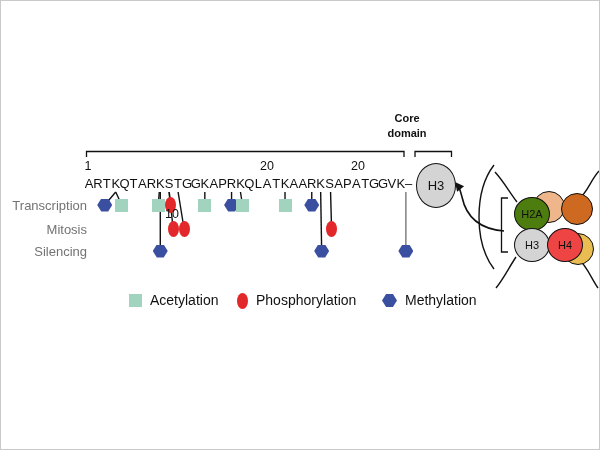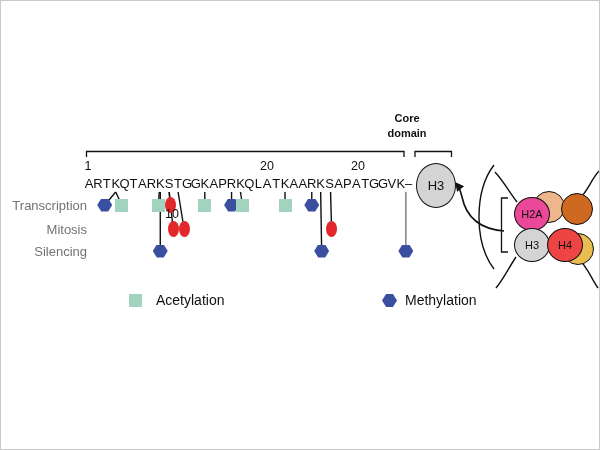--- a/index.html
+++ b/index.html
@@ -159,33 +159,37 @@
       <div class="mark ac" style="left: 277.52px; top: 197.5px;"></div>
       <div class="mark me" style="left: 303.25px; top: 197.5px;"></div>
       <div class="mark ph" style="left: 166.69px; top: 220px;"></div>
       <div class="mark ph" style="left: 177.6px; top: 220px;"></div>
       <div class="mark ph" style="left: 325.07px; top: 220px;"></div>
       <div class="mark me" style="left: 151.78px; top: 243.5px;"></div>
       <div class="mark me" style="left: 313.16px; top: 243.5px;"></div>
       <div class="mark me" style="left: 397.35px; top: 243.5px;"></div>
     </div>
 
-  <div class="legend-item" style="left:128px;gap:6px;">
+  <div class="legend-item" style="left:128px;">
     <span class="mark ac swatch"></span>
     <span class="legend-label">Acetylation</span>
+  </div>
+  <div class="legend-item" style="left:236px;">
+    <span class="mark ph swatch"></span>
+    <span class="legend-label">Phosphorylation</span>
   </div>
   <div class="legend-item" style="left:381px;">
     <span class="mark me swatch"></span>
     <span class="legend-label">Methylation</span>
   </div>
 
   <div class="subunit-back" style="left: 532px; top: 190px; background: rgb(239, 182, 140);"></div>
   <div class="subunit-back" style="left: 560px; top: 192px; background: rgb(205, 105, 32);"></div>
   <div class="subunit-back" style="left: 561px; top: 232px; background: rgb(233, 189, 82);"></div>
-  <div class="subunit" style="left: 513px; top: 196px; background: #ec4899;">
+  <div class="subunit" style="left: 513px; top: 196px; background: #4d7c0f;">
     <span>H2A</span>
   </div>
   <div class="subunit" style="left: 513px; top: 227px; background: rgb(212, 212, 212);">
     <span>H3</span>
   </div>
   <div class="subunit" style="left: 546px; top: 227px; background: #ef4444;">
     <span>H4</span>
   </div>
 
 </div>

